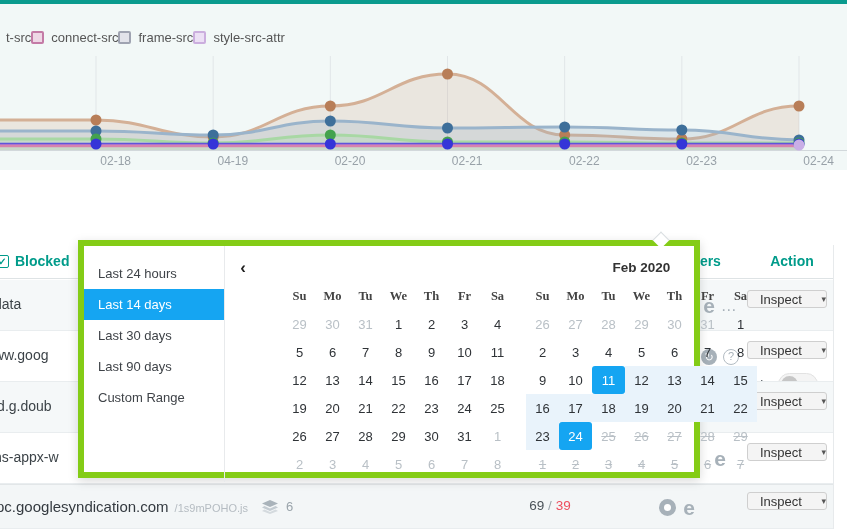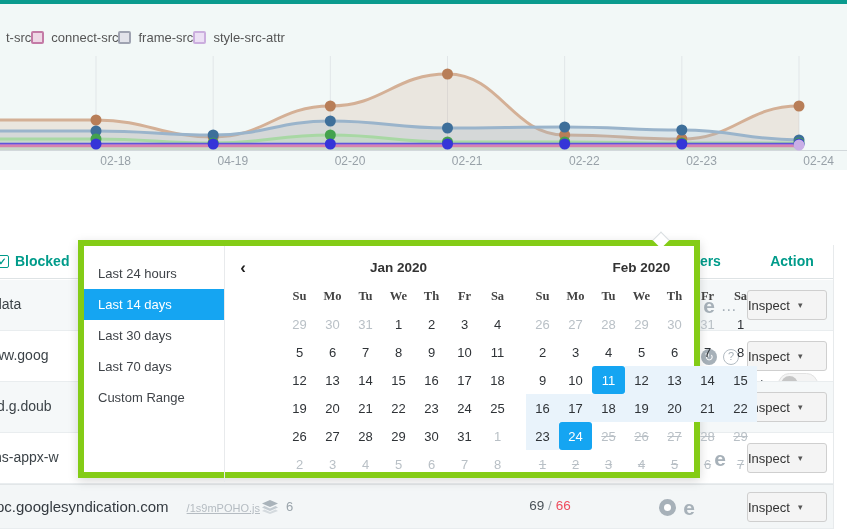--- a/index.html
+++ b/index.html
@@ -35,28 +35,28 @@
   #th-action { left:752px; width:80px; text-align:center; }
   .trow { position:absolute; left:0; width:833px; height:51px; border-bottom:1px solid #e9edef; }
   .trow.alt { background:#f5f8f9; }
   .row-label { position:absolute; left:-6px; top:16px; font-size:14px; color:#3c4348; white-space:nowrap; }
   .row-icons { position:absolute; left:688px; top:0; width:64px; height:51px; display:flex; align-items:center; justify-content:center; gap:6px; color:#a7b1b9; }
   .edge-glyph { font-size:21px; font-weight:bold; color:#a7b1b9; line-height:1; }
   .ellipsis-glyph { font-size:16px; color:#a7b1b9; }
   .q-icon { width:16px; height:16px; border:1.5px solid #b3bcc3; border-radius:50%; font-size:11px; line-height:13px; text-align:center; color:#a7b1b9; }
   .refresh-icon { width:16px; height:16px; border-radius:50%; background:#a7b1b9; color:#fff; font-size:11px; line-height:16px; text-align:center; }
   .chrome-icon { width:17px; height:17px; border-radius:50%; border:5px solid #a7b1b9; background:#fff; }
-  .inspect-btn { position:absolute; left:747px; width:80px; height:30px; background:#f4f4f4; border:1px solid #cfcfcf; border-radius:3px; font-size:13px; color:#333; display:flex; align-items:center; justify-content:flex-start; gap:8px; cursor:pointer; }
+  .inspect-btn { position:absolute; left:747px; width:80px; height:18px; background:#f4f4f4; border:1px solid #cfcfcf; border-radius:3px; font-size:13px; color:#333; display:flex; align-items:center; justify-content:space-between; gap:8px; cursor:pointer;padding-left:12px; }
   .inspect-btn .caret { font-size:9px; color:#555; }
   #col-divider { position:absolute; left:833px; top:5px; width:1px; height:284px; background:#e7eaec; }
 
   
   #bottom-row { position:absolute; left:0; top:244px; width:833px; height:45px; background:#f3f6f7; border-top:1px solid #e2e6e8; }
   #bottom-domain { position:absolute; left:-4px; top:13px; font-size:15px; color:#343a40; white-space:nowrap; }
-  #bottom-path { font-size:11px; color:#b5bcc2; margin-left:18px;text-decoration:underline; }
+  #bottom-path { font-size:11px; color:#b5bcc2; margin-left:6px; }
   #layers-wrap { position:absolute; left:262px; top:14px; display:flex; align-items:center; gap:8px; color:#9aa4ab; font-size:13px; }
   #counts { position:absolute; left:505px; top:13px; width:90px; text-align:center; font-size:13.5px; }
   #count-blocked { color:#4b5359; }
   #count-sep { color:#9aa4ab; }
   #count-reported { color:#ee4d5e; }
   #bottom-icons { position:absolute; left:645px; top:0; width:64px; height:45px; display:flex; align-items:center; justify-content:center; gap:7px; }
   #bottom-inspect { top:7px; }
 
   
   #popup { position:absolute; left:57px; top:240px; width:622px; height:238px; background:#fff; border:6px solid #84cc16; box-shadow:0 3px 10px rgba(0,0,0,0.15); z-index:5;margin-left:21px; }
@@ -239,44 +239,43 @@
   <div id="bottom-row" class="trow">
     <span id="bottom-domain"><span>pc.googlesyndication.com</span><span id="bottom-path">/1s9mPOHO.js</span></span>
     <span id="layers-wrap">
       <svg width="16" height="14" viewBox="0 0 16 14">
           <path d="M8 0 L16 3.5 L8 7 L0 3.5 Z" fill="#a9b3ba"></path>
           <path d="M2.5 6 L0 7.5 L8 11 L16 7.5 L13.5 6 L8 8.5 Z" fill="#c3cbd1"></path>
           <path d="M2.5 9.5 L0 11 L8 14 L16 11 L13.5 9.5 L8 12 Z" fill="#d4dade"></path>
         </svg>
       <span>6</span>
     </span>
-    <span id="counts"><span id="count-blocked">69</span><span id="count-sep"> / </span><span id="count-reported">66</span></span>
+    <span id="counts"><span id="count-blocked">69</span><span id="count-sep"> / </span><span id="count-reported">39</span></span>
     <span id="bottom-icons" class="row-icons">
         <span class="chrome-icon"></span>
         <span class="edge-glyph">e</span>
       </span>
     <button class="inspect-btn" id="bottom-inspect">
         <span>Inspect</span>
         <span class="caret">▾</span>
       </button>
   </div>
 </div>
 
 <div id="popup-caret"></div>
 <div id="popup">
   <div id="preset-list">
       <div class="preset-item">Last 24 hours</div>
       <div class="preset-item selected">Last 14 days</div>
       <div class="preset-item">Last 30 days</div>
-      <div class="preset-item">Last 70 days</div>
+      <div class="preset-item">Last 90 days</div>
       <div class="preset-item">Custom Range</div>
     </div>
   <div id="preset-divider"></div>
   <div id="cal-prev">‹</div>
-  <div class="cal-title" style="left:199px">Jan 2020</div>
   <div class="cal-title" style="left:442px">Feb 2020</div>
   <div class="cal-grid" id="cal-grid-0" style="left:199px">
       <div class="cal-row">
         <div class="cal-cell wd">Su</div>
         <div class="cal-cell wd">Mo</div>
         <div class="cal-cell wd">Tu</div>
         <div class="cal-cell wd">We</div>
         <div class="cal-cell wd">Th</div>
         <div class="cal-cell wd">Fr</div>
         <div class="cal-cell wd">Sa</div>

